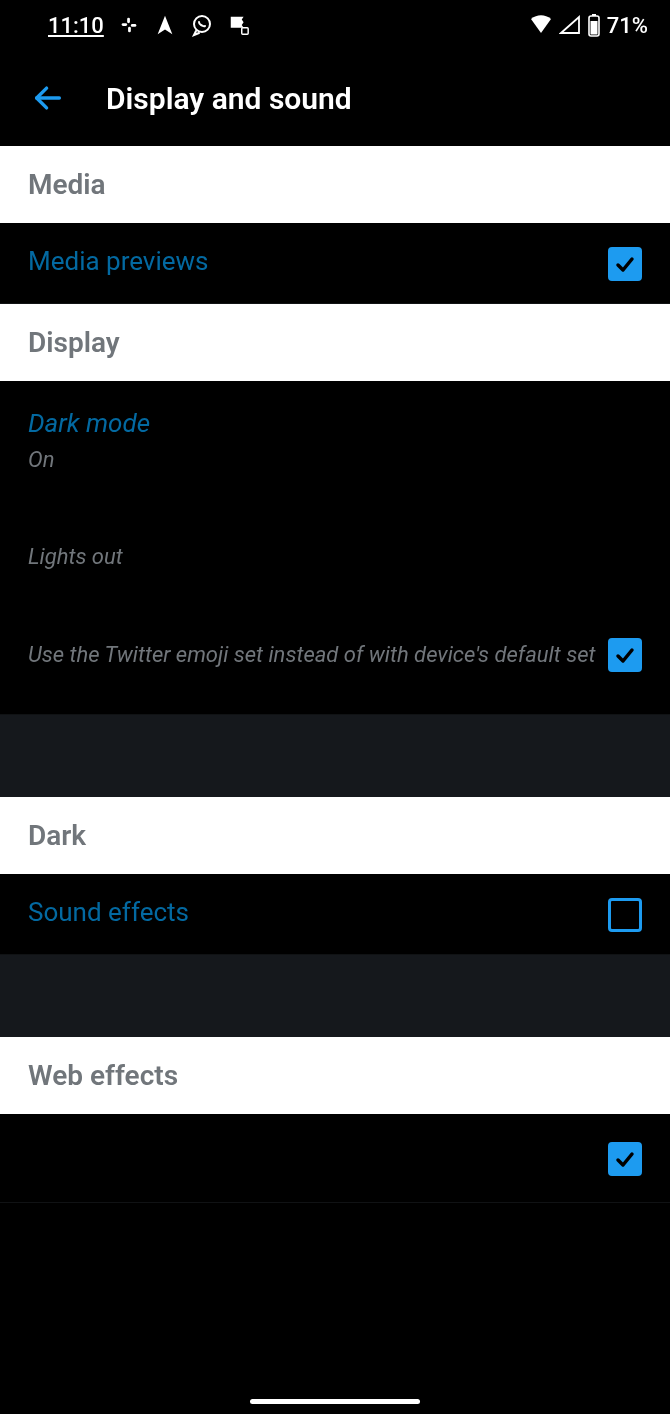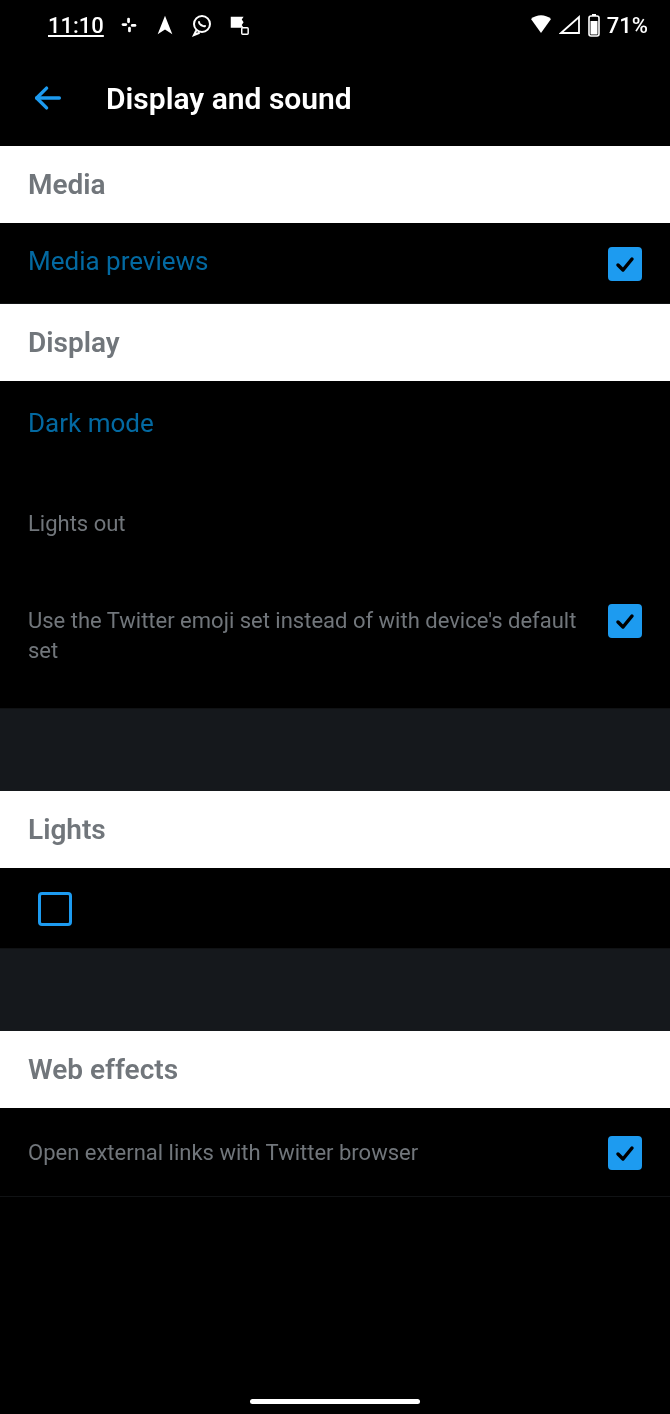--- a/index.html
+++ b/index.html
@@ -69,21 +69,21 @@
     font-size: 26px;
     color: #0369a1;
     line-height: 1.3;
   }
   .row .sub {
     font-size: 22px;
     color: #71767b;
     margin-top: 4px;
     line-height: 1.35;
   }
-  .row.tall { padding-top: 26px; padding-bottom: 26px; }
+  .row.tall { padding-top: 26px; padding-bottom: 26px; font-style: italic; }
   .row.extra-bottom { padding-bottom: 42px; }
 
   
   .checkbox {
     width: 34px; height: 34px;
     border: 3px solid #1d9bf0;
     border-radius: 4px;
     flex-shrink: 0;
     margin-top: 2px;
     margin-left: 10px;
@@ -182,20 +182,21 @@
         <polyline points="5 13 10 18 19 7"></polyline>
       </svg>
   </div>
 </div>
 
 <div class="section-header">Display</div>
 
 <div class="row tall" style="border-bottom:none;">
   <div class="text">
     <div class="title">Dark mode</div>
+    <div class="sub">On</div>
   </div>
 </div>
 
 <div class="row tall" style="padding-top:38px;border-bottom:none;">
   <div class="text">
     <div class="sub">Lights out</div>
   </div>
 </div>
 
 <div class="row tall extra-bottom" style="padding-top:38px;">
@@ -204,35 +205,37 @@
   </div>
   <div class="checkbox checked">
     <svg width="24" height="24" viewBox="0 0 24 24" fill="none" stroke="#000" stroke-width="3.5" stroke-linecap="round" stroke-linejoin="round">
         <polyline points="5 13 10 18 19 7"></polyline>
       </svg>
   </div>
 </div>
 
 <div class="spacer"></div>
 
-<div class="section-header">Lights</div>
+<div class="section-header">Dark</div>
 
 <div class="row">
+  <div class="text">
+    <div class="title">Sound effects</div>
+  </div>
   <div class="checkbox">
     
   </div>
 </div>
 
 <div class="spacer"></div>
 
 <div class="section-header">Web effects</div>
 
 <div class="row tall">
   <div class="text">
-    <div class="sub">Open external links with Twitter browser</div>
   </div>
   <div class="checkbox checked">
     <svg width="24" height="24" viewBox="0 0 24 24" fill="none" stroke="#000" stroke-width="3.5" stroke-linecap="round" stroke-linejoin="round">
         <polyline points="5 13 10 18 19 7"></polyline>
       </svg>
   </div>
 </div>
 
 <div class="nav-pill"></div>
 

